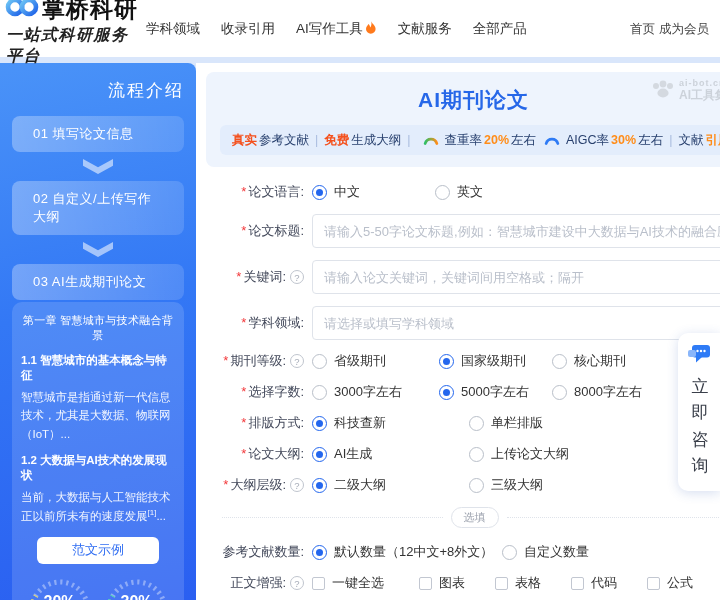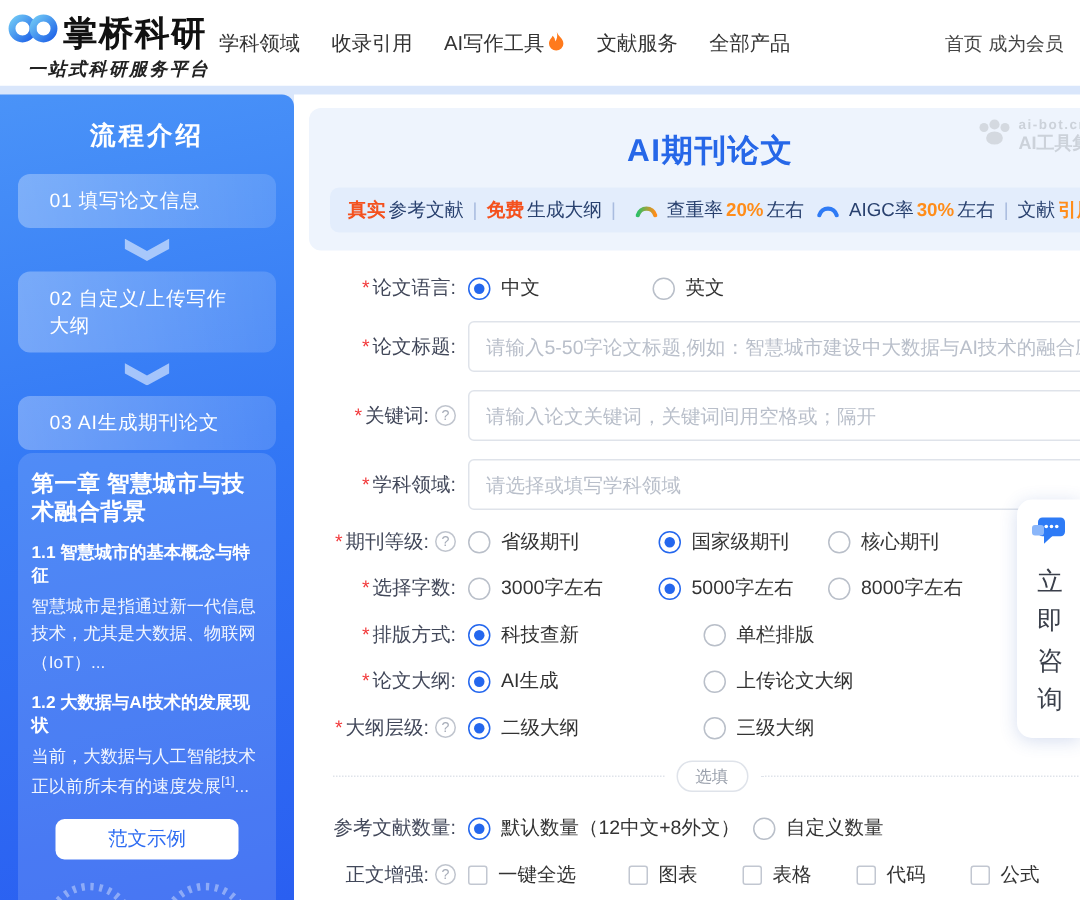--- a/index.html
+++ b/index.html
@@ -3,38 +3,38 @@
 <meta charset="utf-8">
 <style>
   * { margin:0; padding:0; box-sizing:border-box; }
   html,body { width:720px; height:600px; overflow:hidden; background:#fff;
     font-family:"Liberation Sans","DejaVu Sans",sans-serif; }
   
   .navbar { position:relative; height:57px; background:#fff; display:flex; align-items:center; padding-left:4px; }
   .logo { display:flex; flex-direction:column; width:136px; flex:none; padding-top:4px; }
   .logo-top { display:flex; align-items:center; gap:2px; }
   .logo-title { font-size:23px; font-weight:bold; color:#111; letter-spacing:1px; }
-  .logo-sub { font-size:12px; font-weight:bold; font-style:italic; color:#222;
-    font-family:Liberation Sans, sans-serif; letter-spacing:1.5px; padding-left:2px;text-align:right; }
+  .logo-sub { font-size:16px; font-weight:bold; font-style:italic; color:#222;
+    font-family:Liberation Sans, sans-serif; letter-spacing:1.5px; padding-left:2px; }
   .nav-menu { display:flex; gap:21px; margin-left:6px; }
   .nav-item { font-size:13.5px; color:#333; cursor:pointer; display:flex; align-items:center; gap:2px; white-space:nowrap; }
   .nav-right { position:absolute; left:630px; top:21px; display:flex; gap:4px; white-space:nowrap; }
   .nav-right span { font-size:12.5px; color:#444; cursor:pointer; }
   
   .content { display:flex; height:543px; background:#d9e6fb; padding-top:6px; }
   
   .sidebar { width:196px; flex:none; background:linear-gradient(168deg,#4a93f8 0%,#3378f5 45%,#2a5ff1 100%);
     border-top-right-radius:8px; padding:12px 12px 0 12px; color:#fff; }
-  .sb-title { text-align:center; font-size:17px; font-weight:bold; letter-spacing:2px; margin:4px 0 14px; }
+  .sb-title { text-align:right; font-size:17px; font-weight:normal; letter-spacing:2px; margin:4px 0 14px; }
   .step-card { background:linear-gradient(90deg,rgba(255,255,255,.30),rgba(255,255,255,.14));
     border-radius:8px; padding:9px 21px; font-size:13px; font-weight:normal; letter-spacing:.5px; }
   .arrow-down { width:30px; height:15px; margin:7px auto; background:rgba(255,255,255,.55);
     clip-path:polygon(0 0,50% 55%,100% 0,100% 45%,50% 100%,0 45%); }
   .preview { background:rgba(255,255,255,.14); border-radius:10px; padding:11px 9px 12px; margin-top:2px; }
-  .pv-chapter { font-size:15px; font-weight:bold; letter-spacing:.3px; }
+  .pv-chapter { font-size:11px; font-weight:normal; text-align:center; letter-spacing:.3px; }
   .pv-sec { font-size:11.5px; font-weight:bold; margin-top:10px; }
   .pv-body { font-size:11.5px; line-height:1.6; color:rgba(255,255,255,.93); margin-top:5px; }
   .pv-body sup { font-size:8px; }
   .sample-btn { display:block; width:122px; height:27px; margin:12px auto 2px; background:#fff; border:none;
     border-radius:6px; color:#2f6df2; font-size:13px; cursor:pointer; font-family:inherit; }
   .gauges { display:flex; justify-content:space-around; margin-top:12px; }
   .gauge-box { text-align:center; }
   .gauge { position:relative; width:68px; height:68px; margin:0 auto; }
   .gauge .gv { position:absolute; top:17px; left:0; right:0; text-align:center; font-size:16px; font-weight:bold; }
   .gauge .gu { position:absolute; top:37px; left:0; right:0; text-align:center; font-size:10.5px; color:rgba(255,255,255,.88); }

